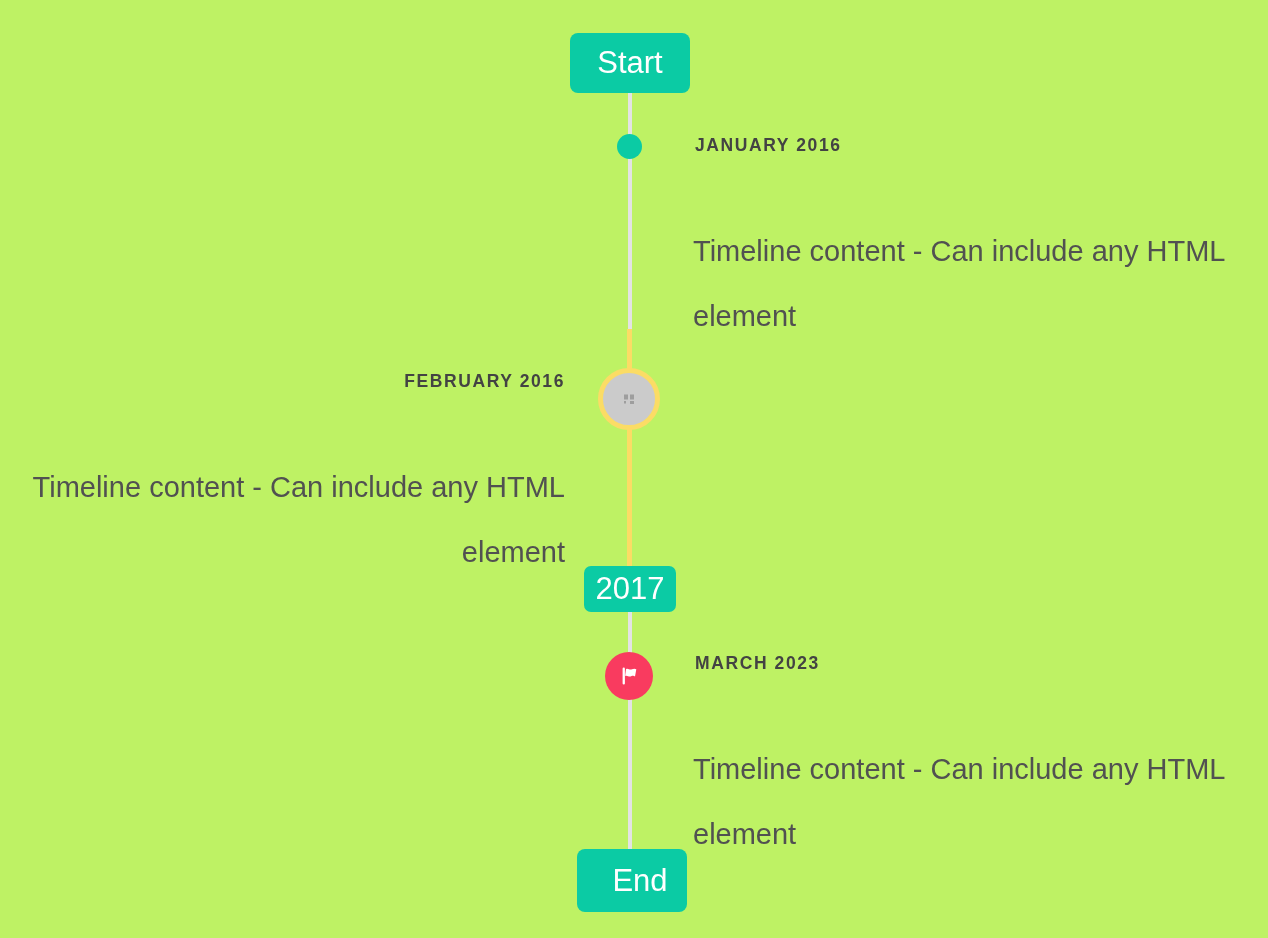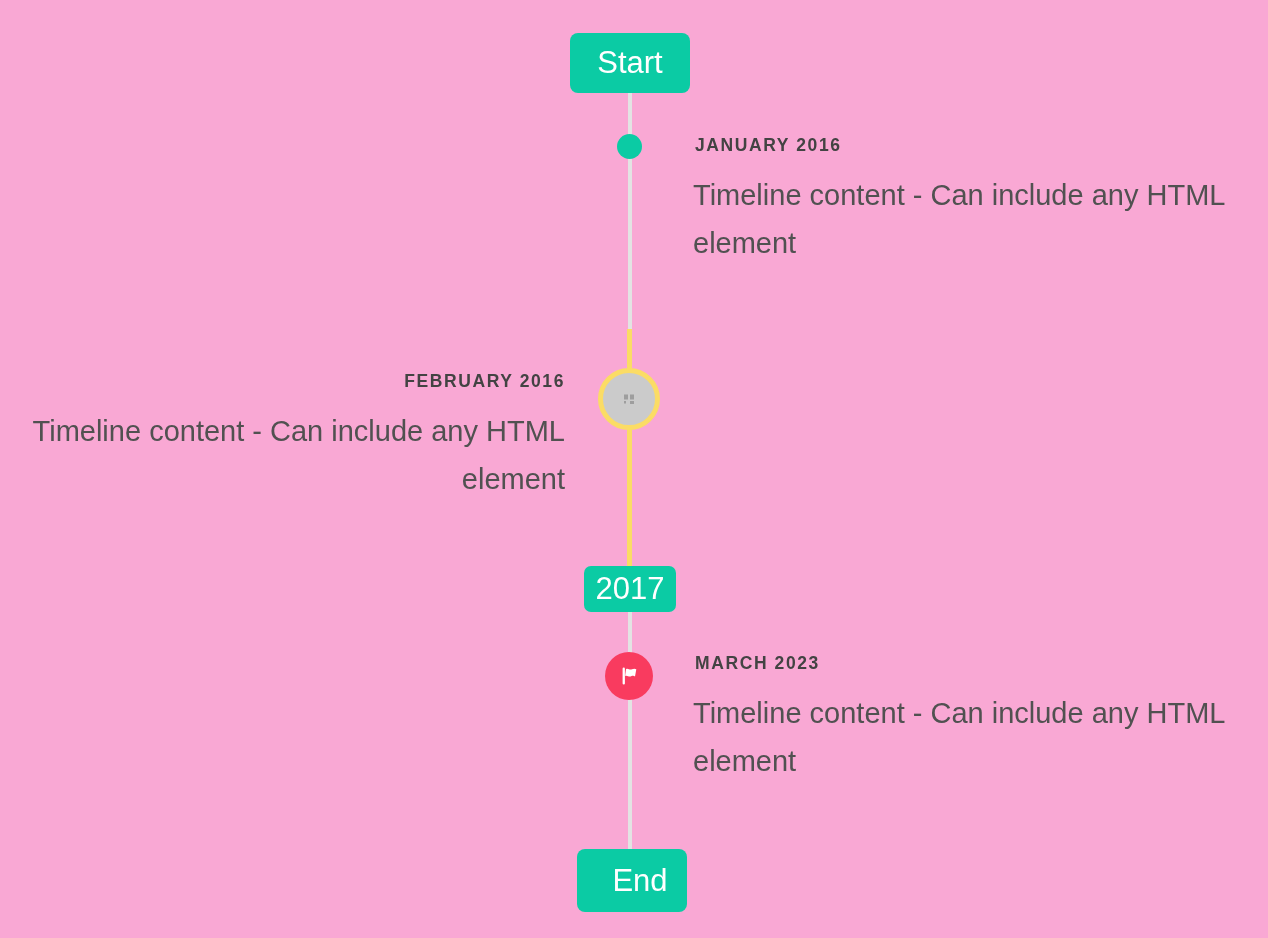--- a/index.html
+++ b/index.html
@@ -7,21 +7,21 @@
     --active-yellow:#fbdc65;
     --flag-red:#f93b5f;
     --line-gray:#e3e3e3;
     --marker-fill-gray:#cbcbcb;
     --label-text:#434343;
     --content-text:#515151;
   }
   *{margin:0;padding:0;box-sizing:border-box;}
   html,body{background:#fff;}
   body{font-family:"Liberation Sans",sans-serif;}
-  .stage{position:relative;width:1268px;height:938px;background:#f9a8d4;overflow:hidden;}
+  .stage{position:relative;width:1268px;height:938px;background:#bef264;overflow:hidden;}
 
   .line{position:absolute;}
   .line.base{left:628px;top:93px;width:4px;height:756px;background:var(--line-gray);}
   .line.active{left:627px;top:329px;width:5px;height:238px;background:var(--active-yellow);}
 
   .badge{position:absolute;background:var(--accent-teal);color:#fff;
          display:flex;align-items:center;justify-content:center;border-radius:8px;}
   .badge.start{left:570px;top:33px;width:120px;height:60px;font-size:31px;}
   .badge.year{left:584px;top:566px;width:92px;height:46px;font-size:31px;border-radius:7px;}
   .badge.end{left:577px;top:849px;width:110px;height:63px;font-size:31px;padding-left:16px;}
@@ -31,21 +31,21 @@
   .marker.feb{left:598px;top:368px;width:62px;height:62px;background:var(--marker-fill-gray);
               border:5px solid var(--active-yellow);}
   .marker.mar{left:605px;top:652px;width:48px;height:48px;background:var(--flag-red);}
 
   .date-label{position:absolute;font-size:17.5px;font-weight:700;letter-spacing:1.6px;
               color:var(--label-text);white-space:nowrap;text-align:center;}
   .date-label.jan{left:695px;top:135px;}
   .date-label.feb{right:703px;top:371px;text-align:center;}
   .date-label.mar{left:695px;top:653px;}
 
-  .item-content{position:absolute;font-size:29px;line-height:48px;color:var(--content-text);width:545px;}
+  .item-content{position:absolute;font-size:29px;line-height:65px;color:var(--content-text);width:545px;margin-top:48px;}
   .item-content.jan{left:693px;top:171px;}
   .item-content.feb{right:703px;top:407px;text-align:right;}
   .item-content.mar{left:693px;top:689px;}
 
   .icon-wrap{display:flex;align-items:center;justify-content:center;line-height:0;}
 </style>
 </head>
 <body>
 
 <div class="stage">

